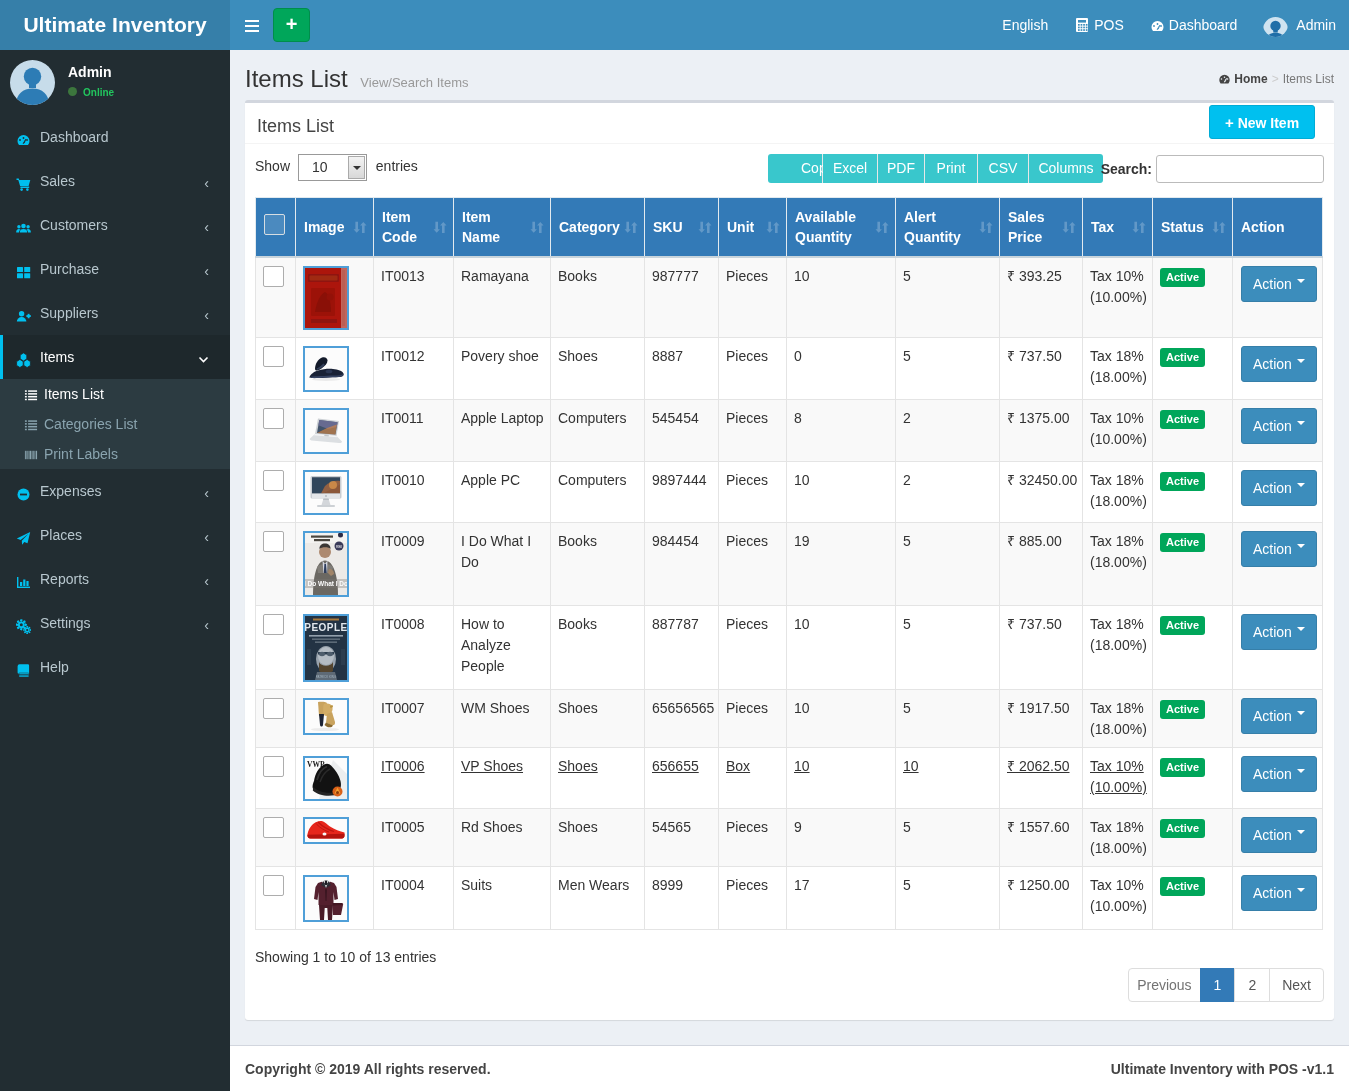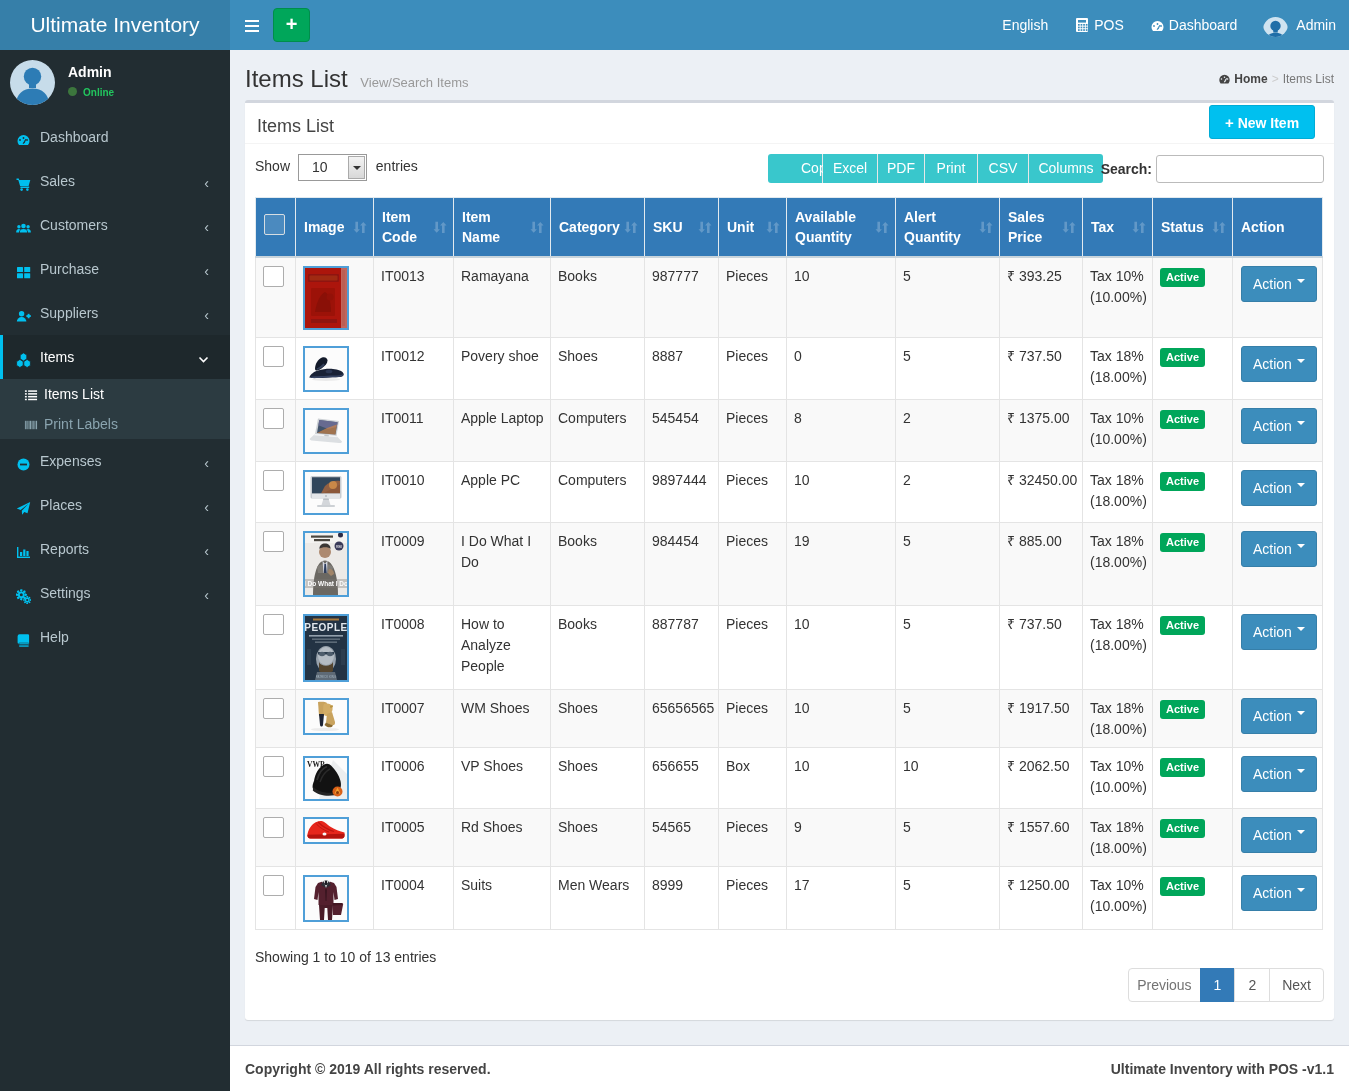--- a/index.html
+++ b/index.html
@@ -13,21 +13,21 @@
   width:1349px; height:1091px;
   overflow:hidden;
 }
 
 .sidebar {
   position:fixed; left:0; top:0; width:230px; height:1091px;
   background:#222d32; z-index:10;
 }
 .logo {
   height:50px; background:#367fa9; color:#fff;
-  font-size:21px; font-weight:normal; text-align:center; line-height:50px;
+  font-size:21px; font-weight:bold; text-align:center; line-height:50px;
 }
 .user-panel { padding:10px; overflow:hidden; }
 .user-panel .avatar { float:left; width:45px; height:45px; }
 .user-panel .info { margin-left:58px; padding-top:4px; }
 .user-panel .info .name { color:#fff; font-weight:bold; font-size:14px; }
 .user-panel .info .status { margin-top:7px; font-size:10px; color:#22c55e; font-weight:bold;}
 .user-panel .info .status .dot {
   display:inline-block; width:9px; height:9px; border-radius:50%;
   background:#3c763d; margin-right:6px;
 }
@@ -270,20 +270,32 @@
             <a><span class="mi"><svg class="ic" width="14" height="14" viewBox="0 0 15 15">
                   <rect x="1" y="2.5" width="2" height="1.6" fill="#fff"></rect>
                   <rect x="4.4" y="2.5" width="9.6" height="1.6" fill="#fff"></rect>
                   <rect x="1" y="5.5" width="2" height="1.6" fill="#fff"></rect>
                   <rect x="4.4" y="5.5" width="9.6" height="1.6" fill="#fff"></rect>
                   <rect x="1" y="8.5" width="2" height="1.6" fill="#fff"></rect>
                   <rect x="4.4" y="8.5" width="9.6" height="1.6" fill="#fff"></rect>
                   <rect x="1" y="11.5" width="2" height="1.6" fill="#fff"></rect>
                   <rect x="4.4" y="11.5" width="9.6" height="1.6" fill="#fff"></rect>
                 </svg></span>Items List</a>
+          </li>
+        <li>
+            <a><span class="mi"><svg class="ic" width="14" height="14" viewBox="0 0 15 15">
+                  <rect x="1" y="2.5" width="2" height="1.6" fill="#8aa4af"></rect>
+                  <rect x="4.4" y="2.5" width="9.6" height="1.6" fill="#8aa4af"></rect>
+                  <rect x="1" y="5.5" width="2" height="1.6" fill="#8aa4af"></rect>
+                  <rect x="4.4" y="5.5" width="9.6" height="1.6" fill="#8aa4af"></rect>
+                  <rect x="1" y="8.5" width="2" height="1.6" fill="#8aa4af"></rect>
+                  <rect x="4.4" y="8.5" width="9.6" height="1.6" fill="#8aa4af"></rect>
+                  <rect x="1" y="11.5" width="2" height="1.6" fill="#8aa4af"></rect>
+                  <rect x="4.4" y="11.5" width="9.6" height="1.6" fill="#8aa4af"></rect>
+                </svg></span>Categories List</a>
           </li>
         <li>
             <a><span class="mi"><svg class="ic" width="14" height="14" viewBox="0 0 15 15">
                   <rect x="1" y="3" width="1" height="9" fill="#8aa4af"></rect>
                   <rect x="2.6" y="3" width="0.6" height="9" fill="#8aa4af"></rect>
                   <rect x="3.6" y="3" width="1.2" height="9" fill="#8aa4af"></rect>
                   <rect x="5.4" y="3" width="0.6" height="9" fill="#8aa4af"></rect>
                   <rect x="6.4" y="3" width="1.2" height="9" fill="#8aa4af"></rect>
                   <rect x="8.2" y="3" width="1" height="9" fill="#8aa4af"></rect>
                   <rect x="9.8" y="3" width="0.8" height="9" fill="#8aa4af"></rect>
@@ -701,21 +713,21 @@
   <td>Shoes</td>
   <td>65656565</td>
   <td>Pieces</td>
   <td>10</td>
   <td>5</td>
   <td class="cell-right">₹ 1917.50</td>
   <td>Tax 18%<br>(18.00%)</td>
   <td><span class="badge-active">Active</span></td>
   <td><span class="btn-action">Action<span class="caret"></span></span></td>
 </tr>
-<tr class="even" style="height:60px;">
+<tr class="even" style="height:60px;text-decoration:underline;">
   <td><span class="cb"></span></td>
   <td>
                   <span class="thumb" style="width:46px;height:45px;">
                     <svg width="42" height="41" viewBox="0 0 42 41">
                       <rect width="42" height="41" fill="#fcfcfc"></rect>
                       <path d="M28 2 L42 16 L42 41 L14 41 Z" fill="#eceeef"></path>
                       <text x="2" y="8.5" font-size="7.5" fill="#1a1a1a" font-family="Liberation Serif, serif" font-weight="bold">VWP</text>
                       <path d="M9 23 C10 16 14 9 19 6.5 C22 5 24 5.5 26.5 8 C30 11.5 34 17 35.5 23 C37 29 35 33.5 29 35 C21 37 12 35.5 8.5 31.5 C6.8 29.3 7.8 25.8 9 23 Z" fill="#121212"></path>
                       <path d="M12 22 C14 15 18 10 22 8.5" stroke="#303030" stroke-width="1.8" fill="none"></path>
                       <path d="M15 24 C17 18 21 13 25 11" stroke="#2a2a2a" stroke-width="1.4" fill="none"></path>

